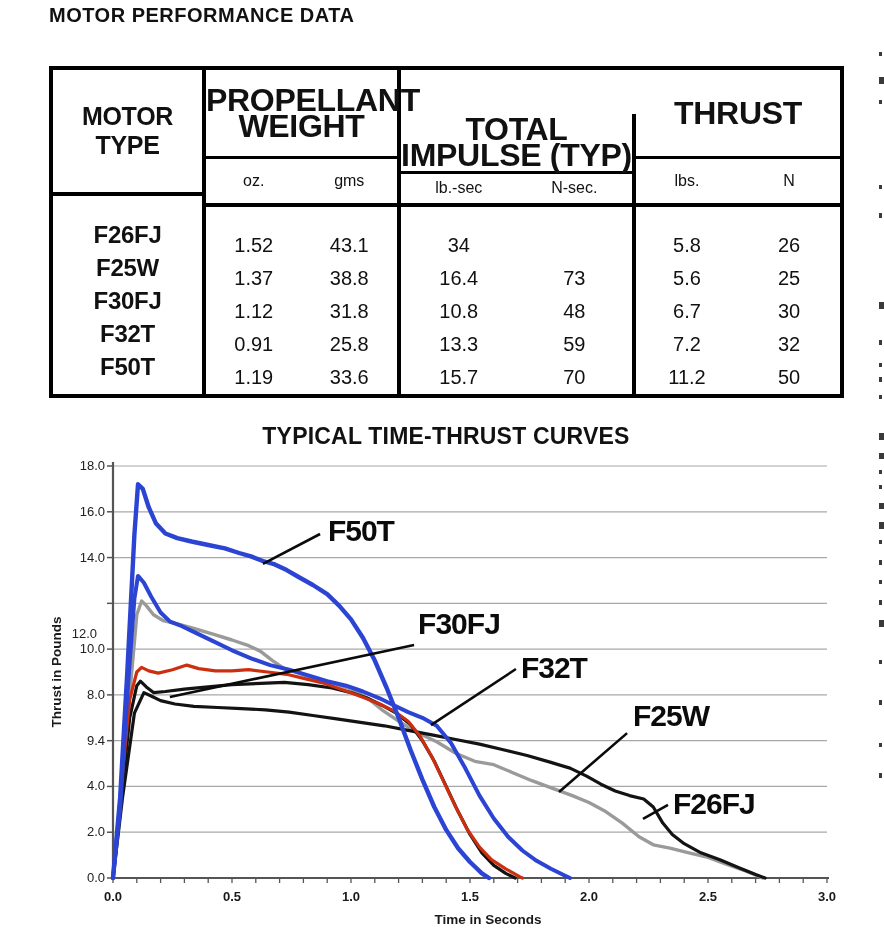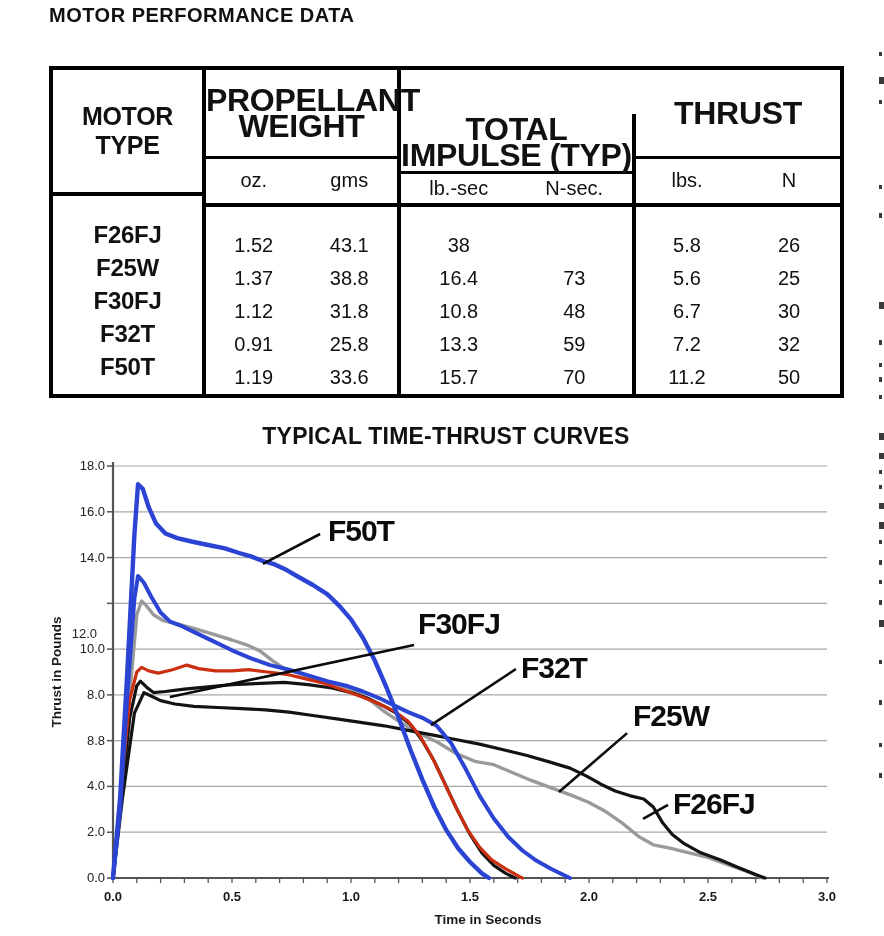--- a/index.html
+++ b/index.html
@@ -11,21 +11,21 @@
   .chart-title{left:113px;top:423px;width:666px;text-align:center;font-size:23px;font-weight:bold;letter-spacing:0.2px;}
 
   
   .perf-table{left:49px;top:66px;width:795px;height:332px;border:4px solid #000;box-sizing:border-box;display:flex;background:#fff;}
   .ptcol{box-sizing:border-box;display:flex;flex-direction:column;}
   .ptcol.bdr{border-right:4px solid #000;}
   .c1{width:153px;} .c2{width:195px;} .c3{width:235px;margin-top:44px;} .c4{width:204px;}
   .col-title{height:92px;box-sizing:border-box;display:flex;flex-direction:column;justify-content:center;text-align:center;font-size:32px;font-weight:bold;line-height:26px;letter-spacing:-0.3px;}
   .col-title.sub{border-bottom:3px solid #000;}
   .col-title.tall{height:122px;font-size:25px;line-height:29px;justify-content:center;}
-  .units-row{height:46px;display:flex;align-items:center;font-size:20px;}
+  .units-row{height:46px;display:flex;align-items:center;font-size:16px;}
   .units-row span{width:50%;text-align:center;}
   .tbody{height:198px;box-sizing:border-box;border-top:4px solid #000;padding-top:22px;}
   .mrow{height:33px;line-height:33px;text-align:center;font-size:24px;font-weight:bold;letter-spacing:-0.3px;}
   .drow{height:33px;line-height:33px;display:flex;font-size:20px;}
   .drow span{width:50%;text-align:center;}
 
   
   .xtick{position:absolute;top:889px;transform:translateX(-50%);font-size:13px;font-weight:bold;color:#1a1a1a;}
   .ytick{position:absolute;width:46px;text-align:right;font-size:13px;color:#222;}
   .x-axis-title{left:408px;top:912px;width:160px;text-align:center;font-size:13.5px;font-weight:bold;color:#1a1a1a;}
@@ -156,21 +156,21 @@
     <div class="col-title sub">
       <div>TOTAL</div>
       <div>IMPULSE (TYP)</div>
     </div>
     <div class="units-row">
       <span>lb.-sec</span>
       <span>N-sec.</span>
     </div>
     <div class="tbody" id="body-impulse">
         <div class="drow">
-          <span>38</span>
+          <span>34</span>
         </div>
         <div class="drow">
           <span>16.4</span>
           <span>73</span>
         </div>
         <div class="drow">
           <span>10.8</span>
           <span>48</span>
         </div>
         <div class="drow">
@@ -223,21 +223,21 @@
     <div class="xtick" style="left: 113px;">0.0</div>
     <div class="xtick" style="left: 232px;">0.5</div>
     <div class="xtick" style="left: 351px;">1.0</div>
     <div class="xtick" style="left: 470px;">1.5</div>
     <div class="xtick" style="left: 589px;">2.0</div>
     <div class="xtick" style="left: 708px;">2.5</div>
     <div class="xtick" style="left: 827px;">3.0</div>
     <div class="ytick" style="left: 59px; top: 870px;">0.0</div>
     <div class="ytick" style="left: 59px; top: 824.222px;">2.0</div>
     <div class="ytick" style="left: 59px; top: 778.444px;">4.0</div>
-    <div class="ytick" style="left: 59px; top: 732.667px;">8.8</div>
+    <div class="ytick" style="left: 59px; top: 732.667px;">9.4</div>
     <div class="ytick" style="left: 59px; top: 686.889px;">8.0</div>
     <div class="ytick" style="left: 59px; top: 641.111px;">10.0</div>
     <div class="ytick" style="left: 51px; top: 595.333px; margin-top: 31px;">12.0</div>
     <div class="ytick" style="left: 59px; top: 549.556px;">14.0</div>
     <div class="ytick" style="left: 59px; top: 503.778px;">16.0</div>
     <div class="ytick" style="left: 59px; top: 458px;">18.0</div>
   </div>
 <div id="label-layer">
     <div class="curve-label" style="left: 327.914px; top: 513.898px;">F50T</div>
     <div class="curve-label" style="left: 418.116px; top: 607.056px;">F30FJ</div>

